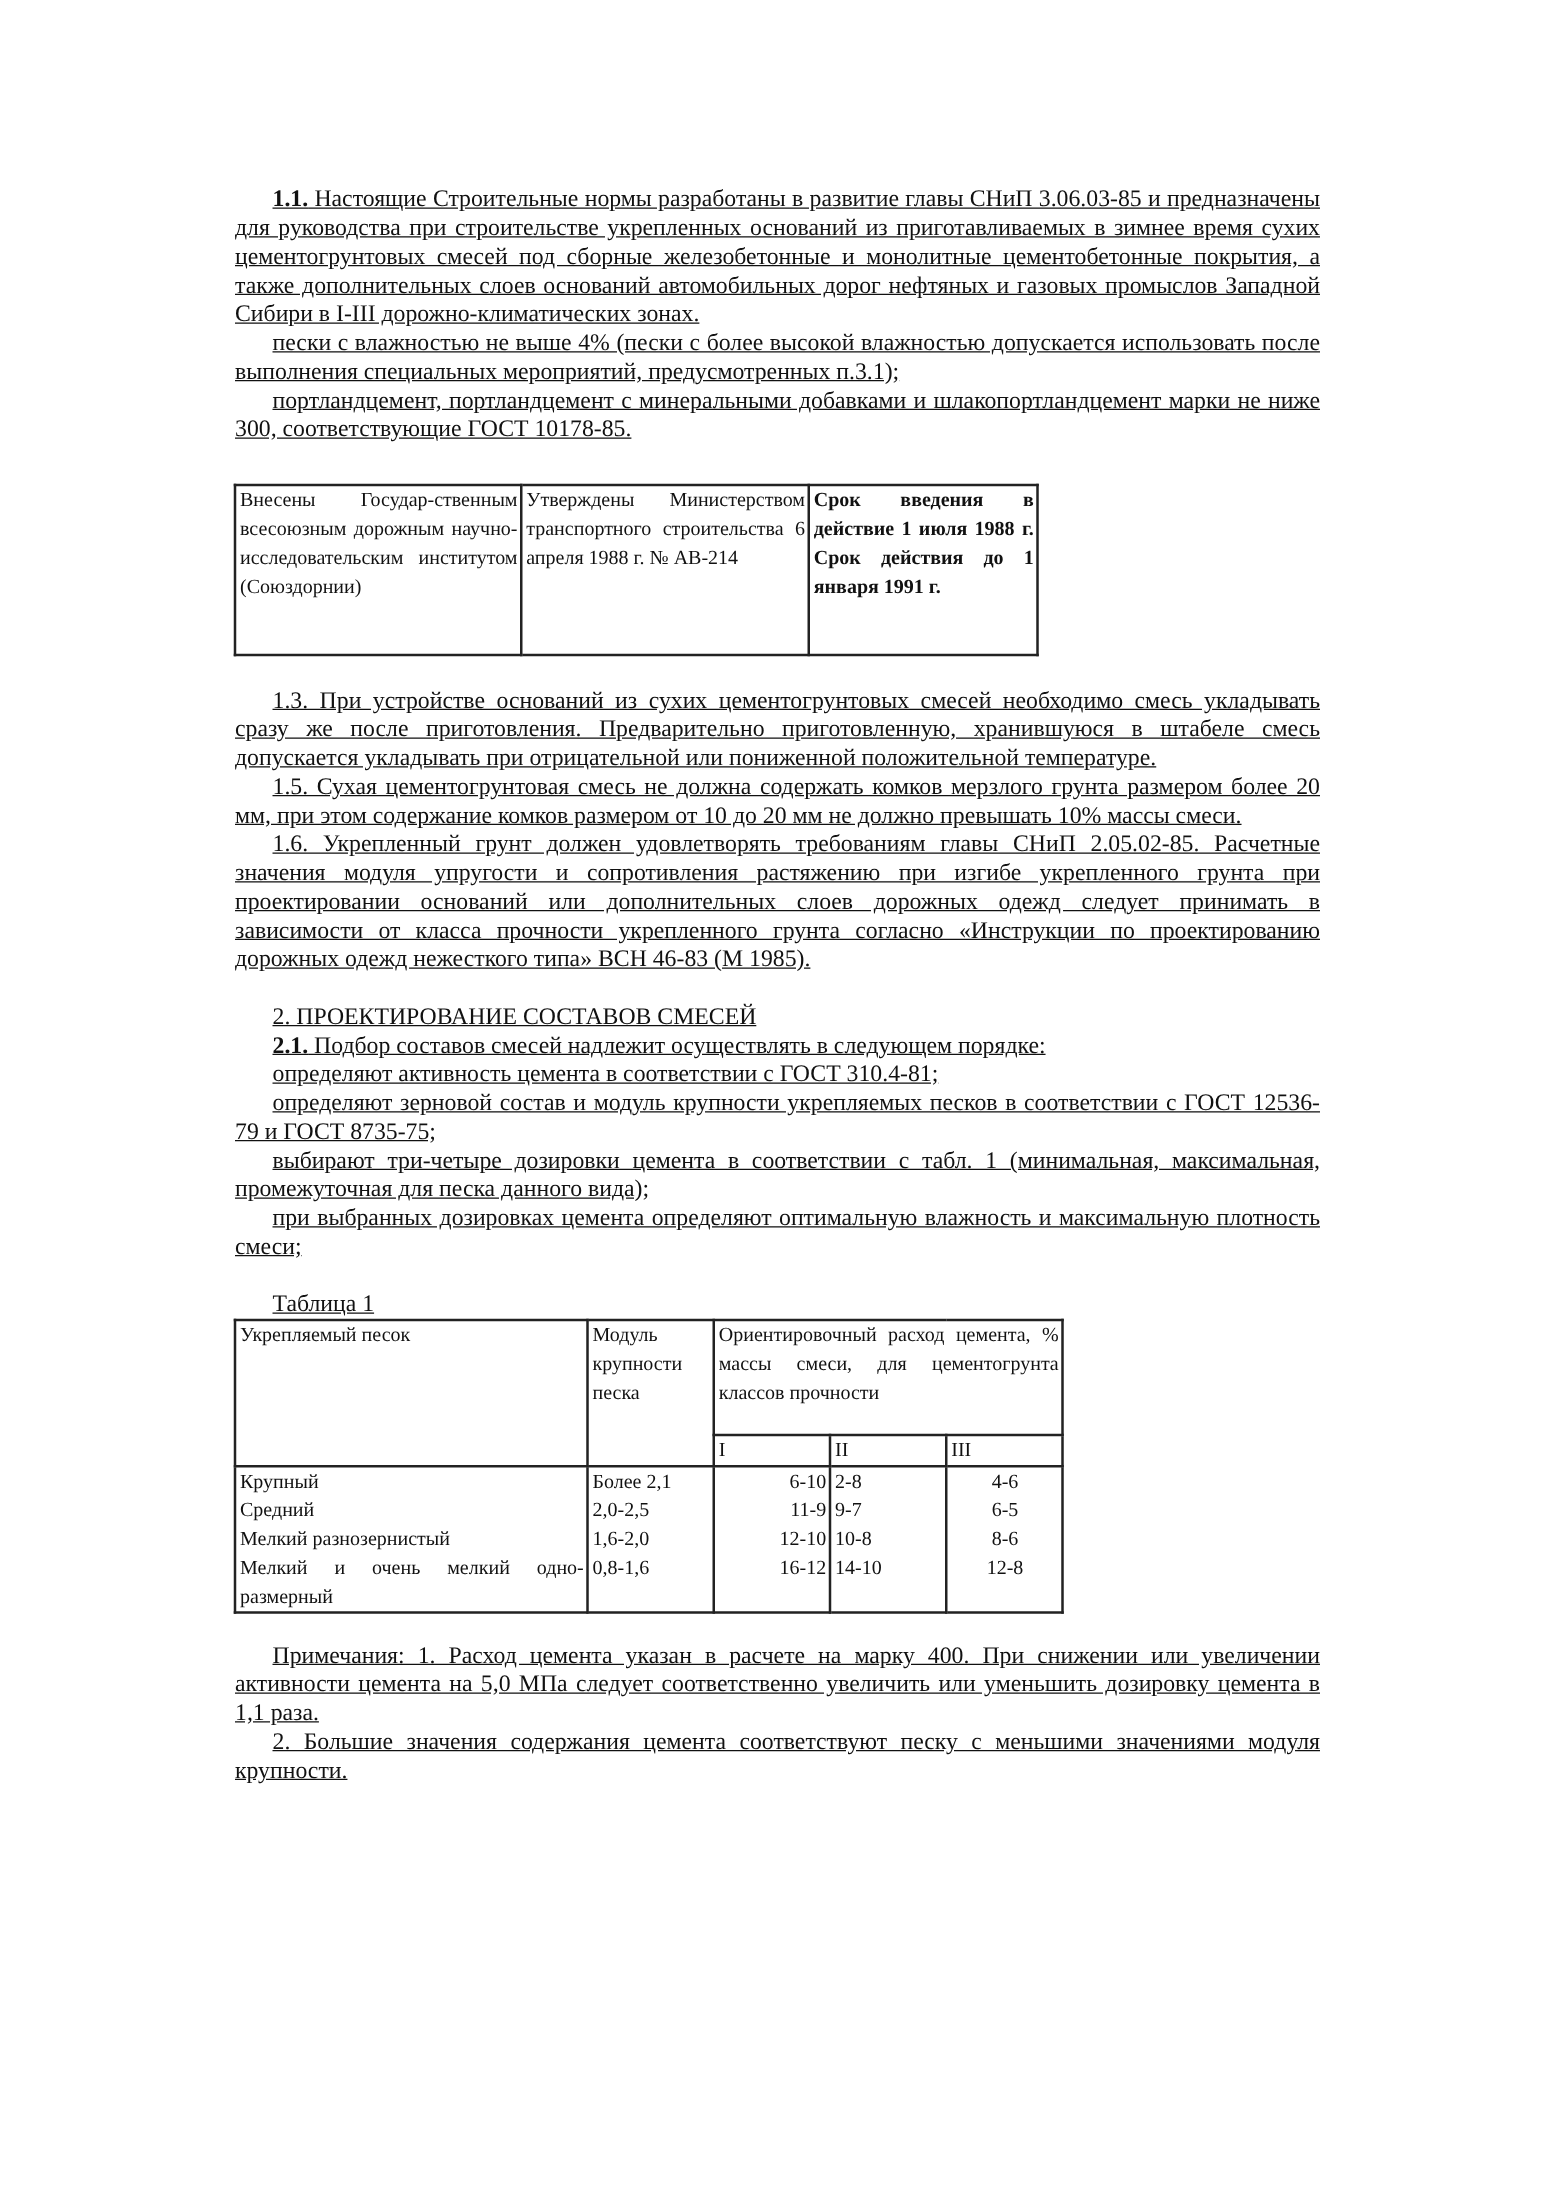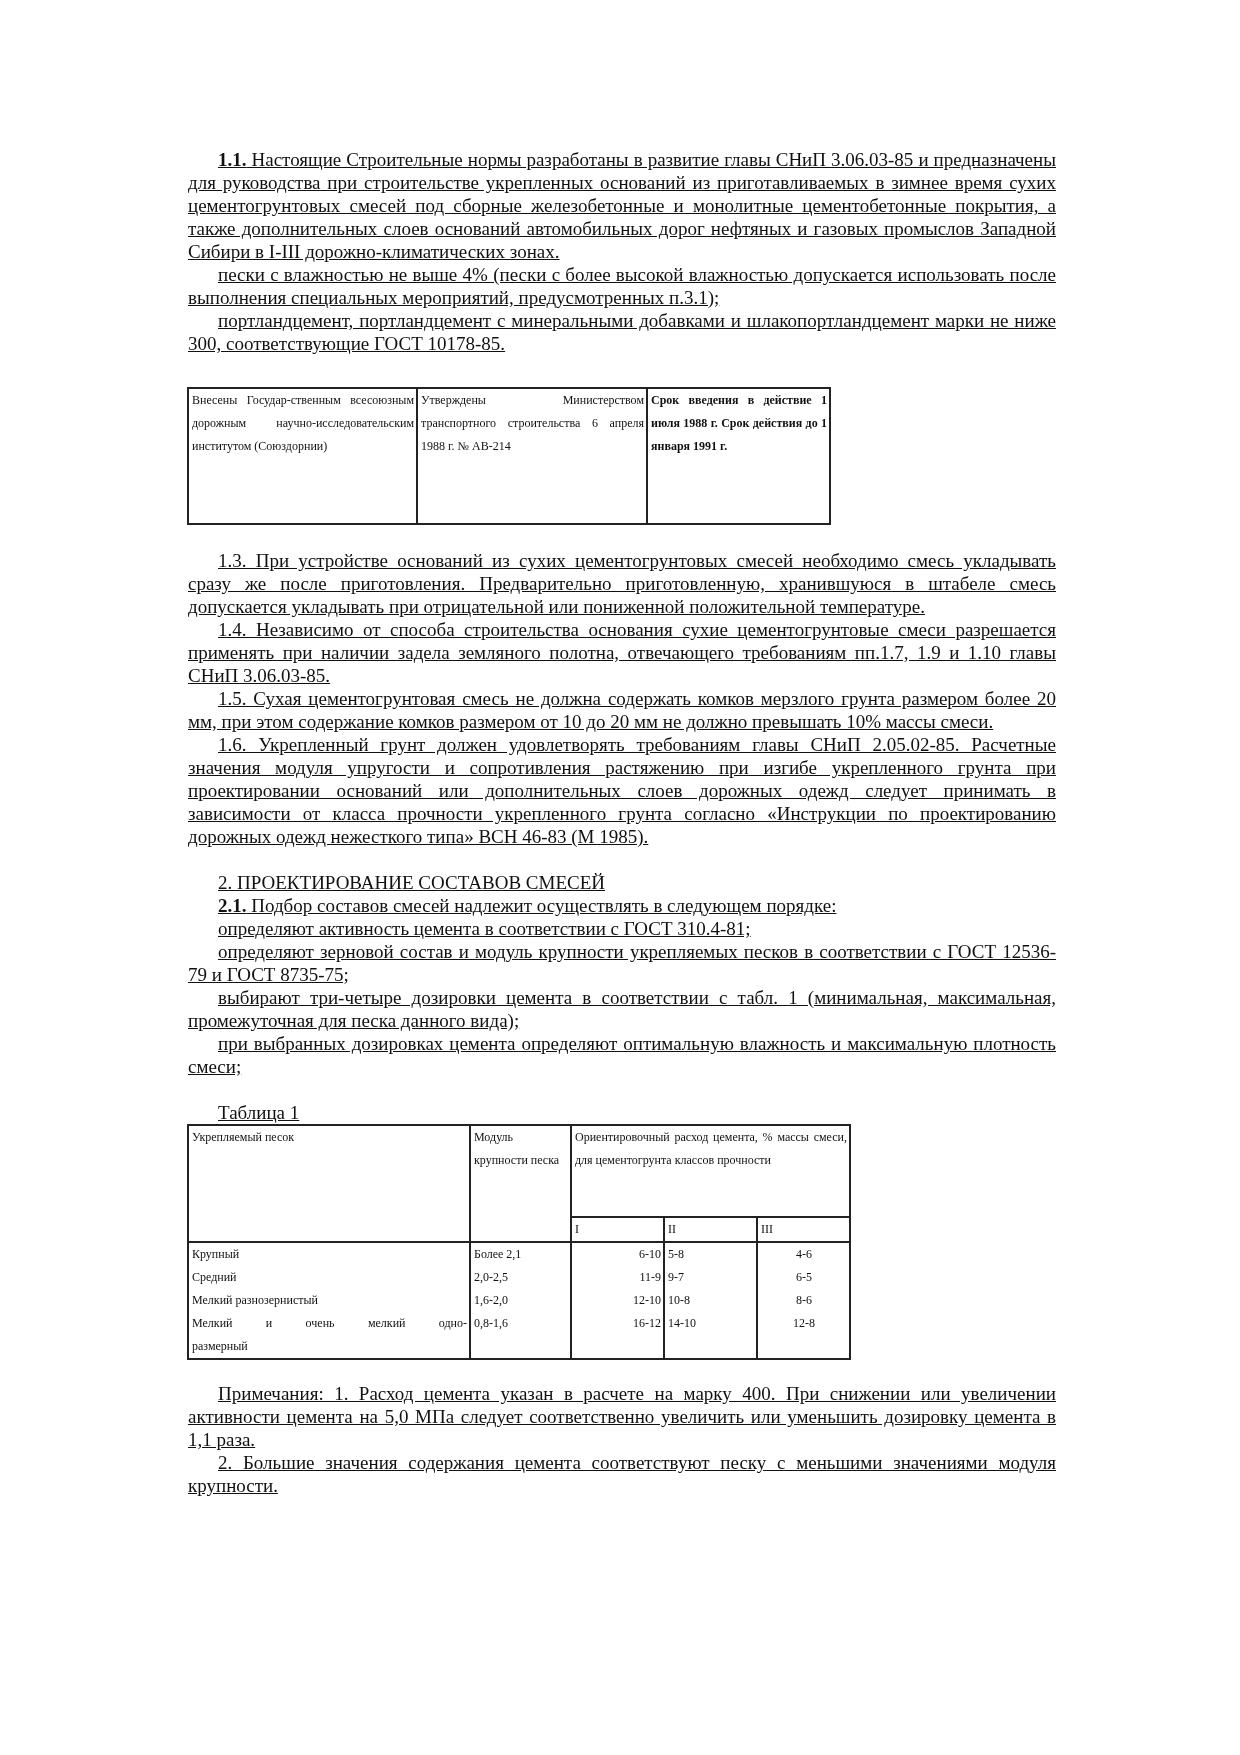--- a/index.html
+++ b/index.html
@@ -2,21 +2,21 @@
 <html><head>
 <meta charset="utf-8">
 <style>
   html, body { margin: 0; padding: 0; background: #ffffff; }
   body { width: 1240px; height: 1755px; position: relative; overflow: hidden;
          font-family: "Liberation Serif", "DejaVu Serif", serif; color: #111; }
   .page { position: absolute; left: 188px; top: 148px; width: 868px; font-size: 19px; line-height: 23px; }
   p { margin: 0; text-align: justify; text-indent: 30px; text-decoration: underline; }
   b { font-weight: bold; }
   .gap { height: 23px; }
-  table { border-collapse: collapse; font-size: 12px; line-height: 23px; }
+  table { border-collapse: collapse; font-size: 16px; line-height: 23px; }
   td { border: 2px solid #222; vertical-align: top; padding: 0 2px 0 3px; text-align: justify; }
   .t1 td { width: 222px; }
   .t1 td.c1 { width: 222px; }
   .t1 td.c2 { width: 223px; }
   .t1 td.c3 { width: 176px; font-weight: bold; }
   .jl { text-align-last: justify; }
   .t2 { margin-top: 0; }
   .t2 td { padding: 0 2px 0 3px; }
 </style>
 </head>
@@ -36,21 +36,20 @@
       <td class="c1">Внесены Государ-ственным всесоюзным дорожным научно-исследовательским институтом (Союздорнии)</td>
       <td class="c2">Утверждены Министерством транспортного строительства 6 апреля 1988 г. № АВ-214</td>
       <td class="c3">Срок введения в действие 1 июля 1988 г. Срок действия до 1 января 1991 г.</td>
     </tr>
   </tbody>
     </table>
 
   <div style="height:24px"></div>
 
   <p>1.3. При устройстве оснований из сухих цементогрунтовых смесей необходимо смесь укладывать сразу же после приготовления. Предварительно приготовленную, хранившуюся в штабеле смесь допускается укладывать при отрицательной или пониженной положительной температуре.</p>
-  <p>1.4. Независимо от способа строительства основания сухие цементогрунтовые смеси разрешается применять при наличии задела земляного полотна, отвечающего требованиям пп.1.7, 1.9 и 1.10 главы СНиП 3.06.03-85.</p>
   <p>1.5. Сухая цементогрунтовая смесь не должна содержать комков мерзлого грунта размером более 20 мм, при этом содержание комков размером от 10 до 20 мм не должно превышать 10% массы смеси.</p>
   <p>1.6. Укрепленный грунт должен удовлетворять требованиям главы СНиП 2.05.02-85. Расчетные значения модуля упругости и сопротивления растяжению при изгибе укрепленного грунта при проектировании оснований или дополнительных слоев дорожных одежд следует принимать в зависимости от класса прочности укрепленного грунта согласно «Инструкции по проектированию дорожных одежд нежесткого типа» ВСН 46-83 (М 1985).</p>
 
   <div class="gap"></div>
 
   <p>2. ПРОЕКТИРОВАНИЕ СОСТАВОВ СМЕСЕЙ</p>
   <p><b>2.1.</b><span> Подбор составов смесей надлежит осуществлять в следующем порядке:</span></p>
   <p>определяют активность цемента в  соответствии с ГОСТ 310.4-81;</p>
   <p>определяют зерновой состав и модуль крупности укрепляемых песков в соответствии с ГОСТ 12536-79 и ГОСТ 8735-75;</p>
   <p>выбирают три-четыре дозировки цемента в соответствии с табл. 1 (минимальная, максимальная, промежуточная для песка данного вида);</p>
@@ -86,21 +85,21 @@
         <div>1,6-2,0</div>
         <div>0,8-1,6</div>
       </td>
       <td style="text-align:right">
         <div>6-10</div>
         <div>11-9</div>
         <div>12-10</div>
         <div>16-12</div>
       </td>
       <td style="text-align:left">
-        <div>5-8</div>
+        <div>2-8</div>
         <div>9-7</div>
         <div>10-8</div>
         <div>14-10</div>
       </td>
       <td style="text-align:center">
         <div>4-6</div>
         <div>6-5</div>
         <div>8-6</div>
         <div>12-8</div>
       </td>

